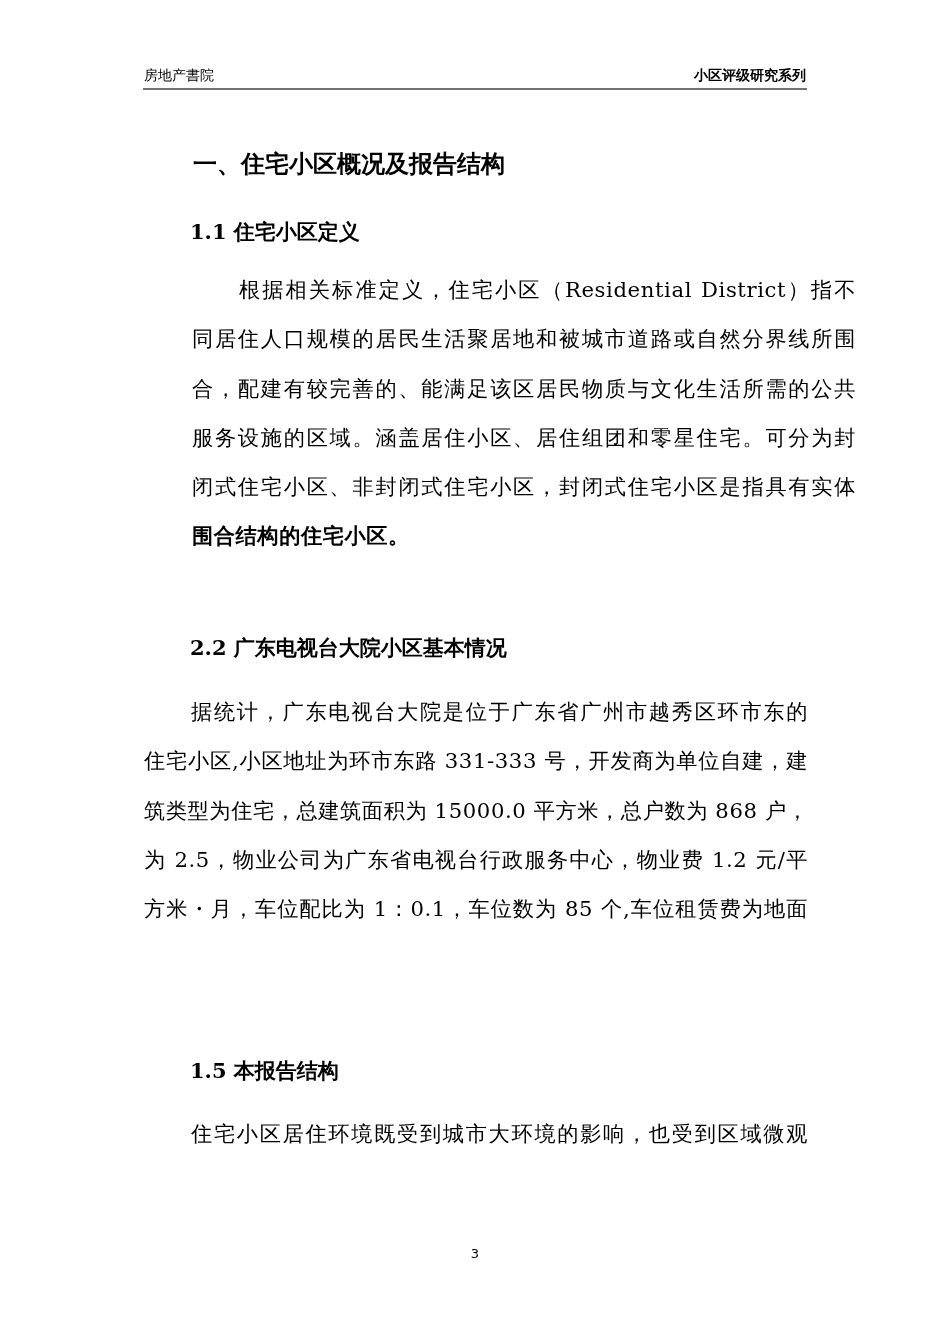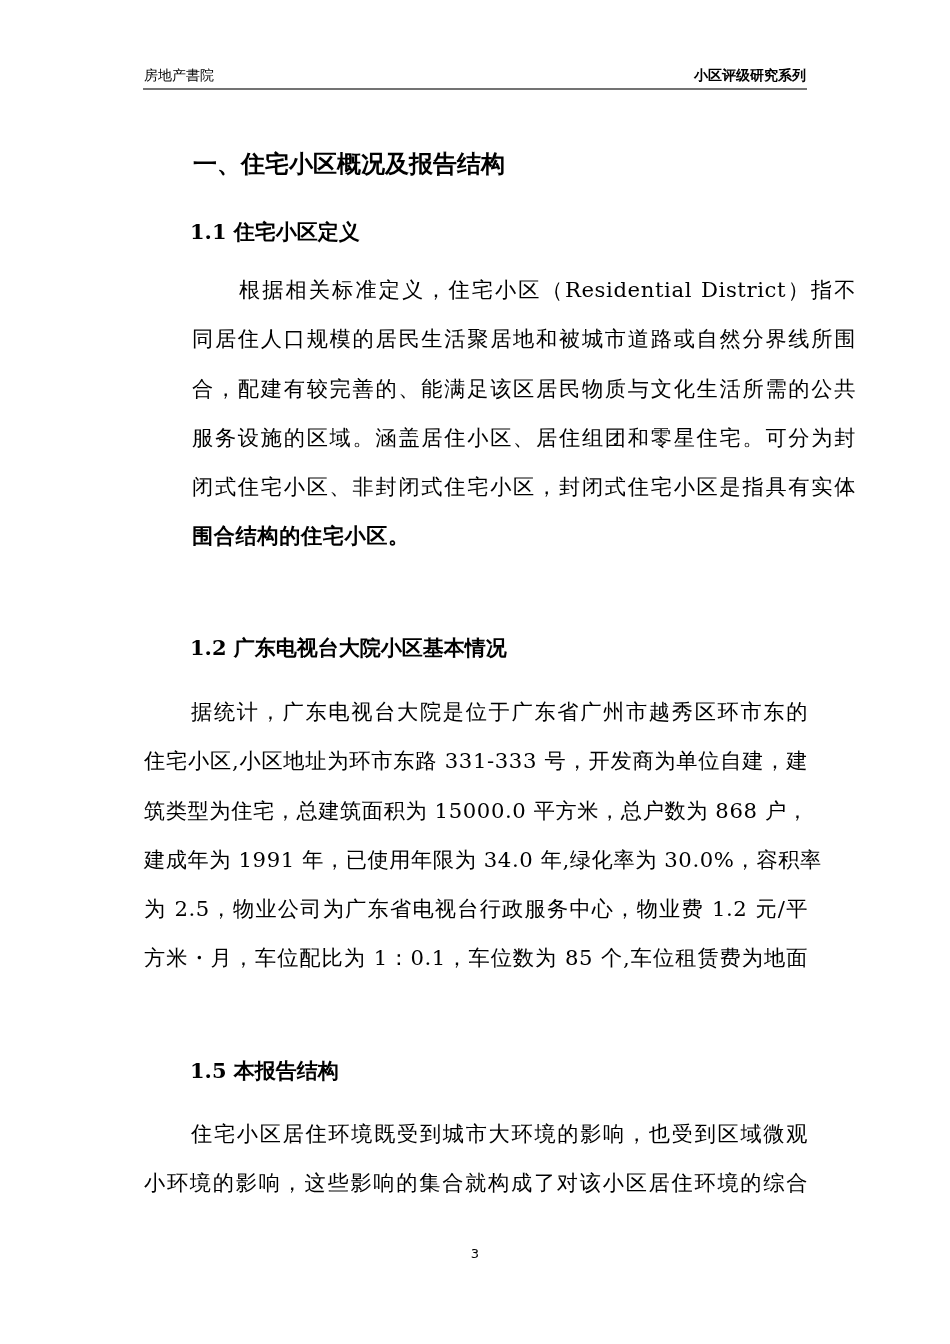--- a/index.html
+++ b/index.html
@@ -51,29 +51,27 @@
 <div class="h2" style="top:216px;">1.1 住宅小区定义</div>
 <div class="para" style="top:265px;margin-left:48px;">
   <span class="line indent">根据相关标准定义，住宅小区（Residential District）指不</span>
   <span class="line">同居住人口规模的居民生活聚居地和被城市道路或自然分界线所围</span>
   <span class="line">合，配建有较完善的、能满足该区居民物质与文化生活所需的公共</span>
   <span class="line">服务设施的区域。涵盖居住小区、居住组团和零星住宅。可分为封</span>
   <span class="line">闭式住宅小区、非封闭式住宅小区，封闭式住宅小区是指具有实体</span>
   <span class="line last">围合结构的住宅小区。</span>
 </div>
 
-<div class="h2" style="top:632px;">1.2 广东电视台大院小区基本情况</div>
+<div class="h2" style="top:632px;">2.2 广东电视台大院小区基本情况</div>
 <div class="para" style="top:687px;">
   <span class="line indent">据统计，广东电视台大院是位于广东省广州市越秀区环市东的</span>
   <span class="line">住宅小区,小区地址为环市东路 331-333 号，开发商为单位自建，建</span>
   <span class="line">筑类型为住宅，总建筑面积为 15000.0 平方米，总户数为 868 户，</span>
-  <span class="line">建成年为 1991 年，已使用年限为 34.0 年,绿化率为 30.0%，容积率</span>
   <span class="line">为 2.5，物业公司为广东省电视台行政服务中心，物业费 1.2 元/平</span>
   <span class="line">方米・月，车位配比为 1：0.1，车位数为 85 个,车位租赁费为地面</span>
 </div>
 
 <div class="h2" style="top:1055px;">1.5 本报告结构</div>
 <div class="para" style="top:1109px;">
   <span class="line indent">住宅小区居住环境既受到城市大环境的影响，也受到区域微观</span>
-  <span class="line">小环境的影响，这些影响的集合就构成了对该小区居住环境的综合</span>
 </div>
 
 <div class="footer">3</div>
 
 </body></html>

